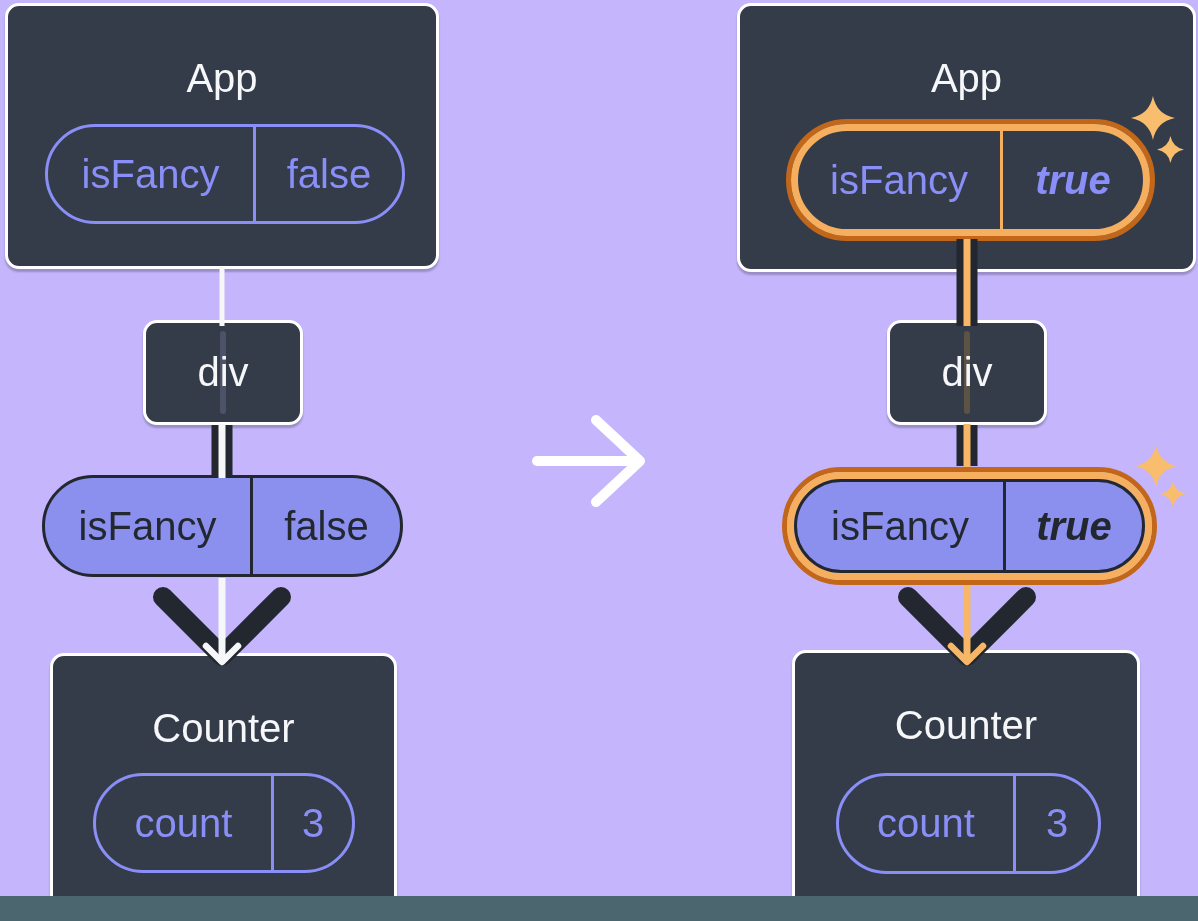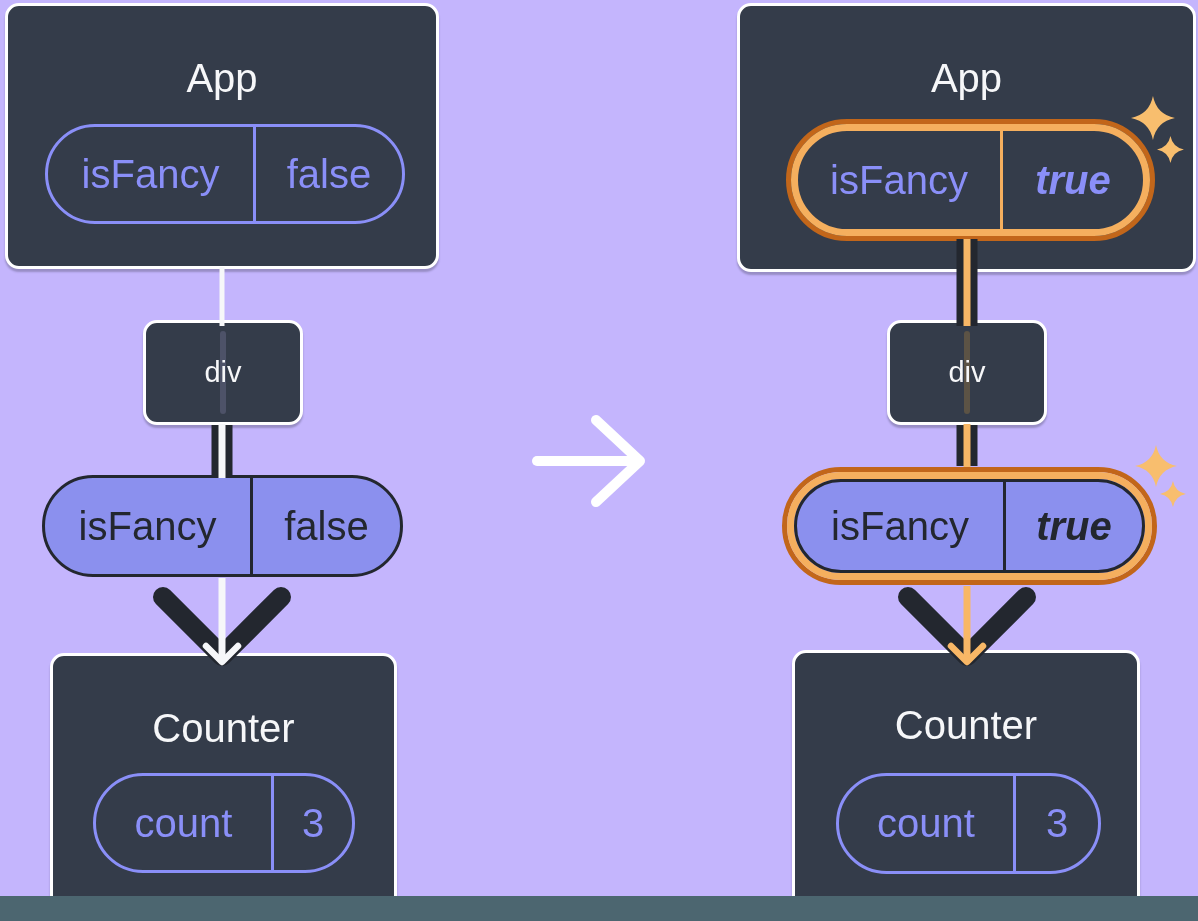--- a/index.html
+++ b/index.html
@@ -45,21 +45,21 @@
   .ring-pill.state{color:#8A8FF8;}
   .ring-pill.state .cell-r{border-left:3px solid #F5AF5E;}
   .ring-pill.prop{background:#8B90EE;color:#23272F;border:3px solid #23272F;}
   .ring-pill.prop .cell-r{border-left:3px solid #23272F;}
   .bold{font-weight:700;font-style:italic;}
   .trace{position:absolute;top:8px;bottom:8px;width:6px;left:50%;margin-left:-3px;border-radius:3px;}
   .trace-dim-white{background:#4D5268;}
   .trace-dim-orange{background:#5C5345;}
   .divtext{
     position:absolute;inset:0;display:flex;align-items:center;justify-content:center;
-    color:#F6F7F9;font-size:29px;font-weight:500;
+    color:#F6F7F9;font-size:40px;font-weight:500;
   }
   svg.overlay{position:absolute;left:0;top:0;pointer-events:none;}
 </style>
 </head>
 <body>
 
 <div class="canvas">
 
   <div class="card" style="left:5px;top:3px;width:434px;height:266px;">
     <div class="card-title" style="top:52px;">App</div>

